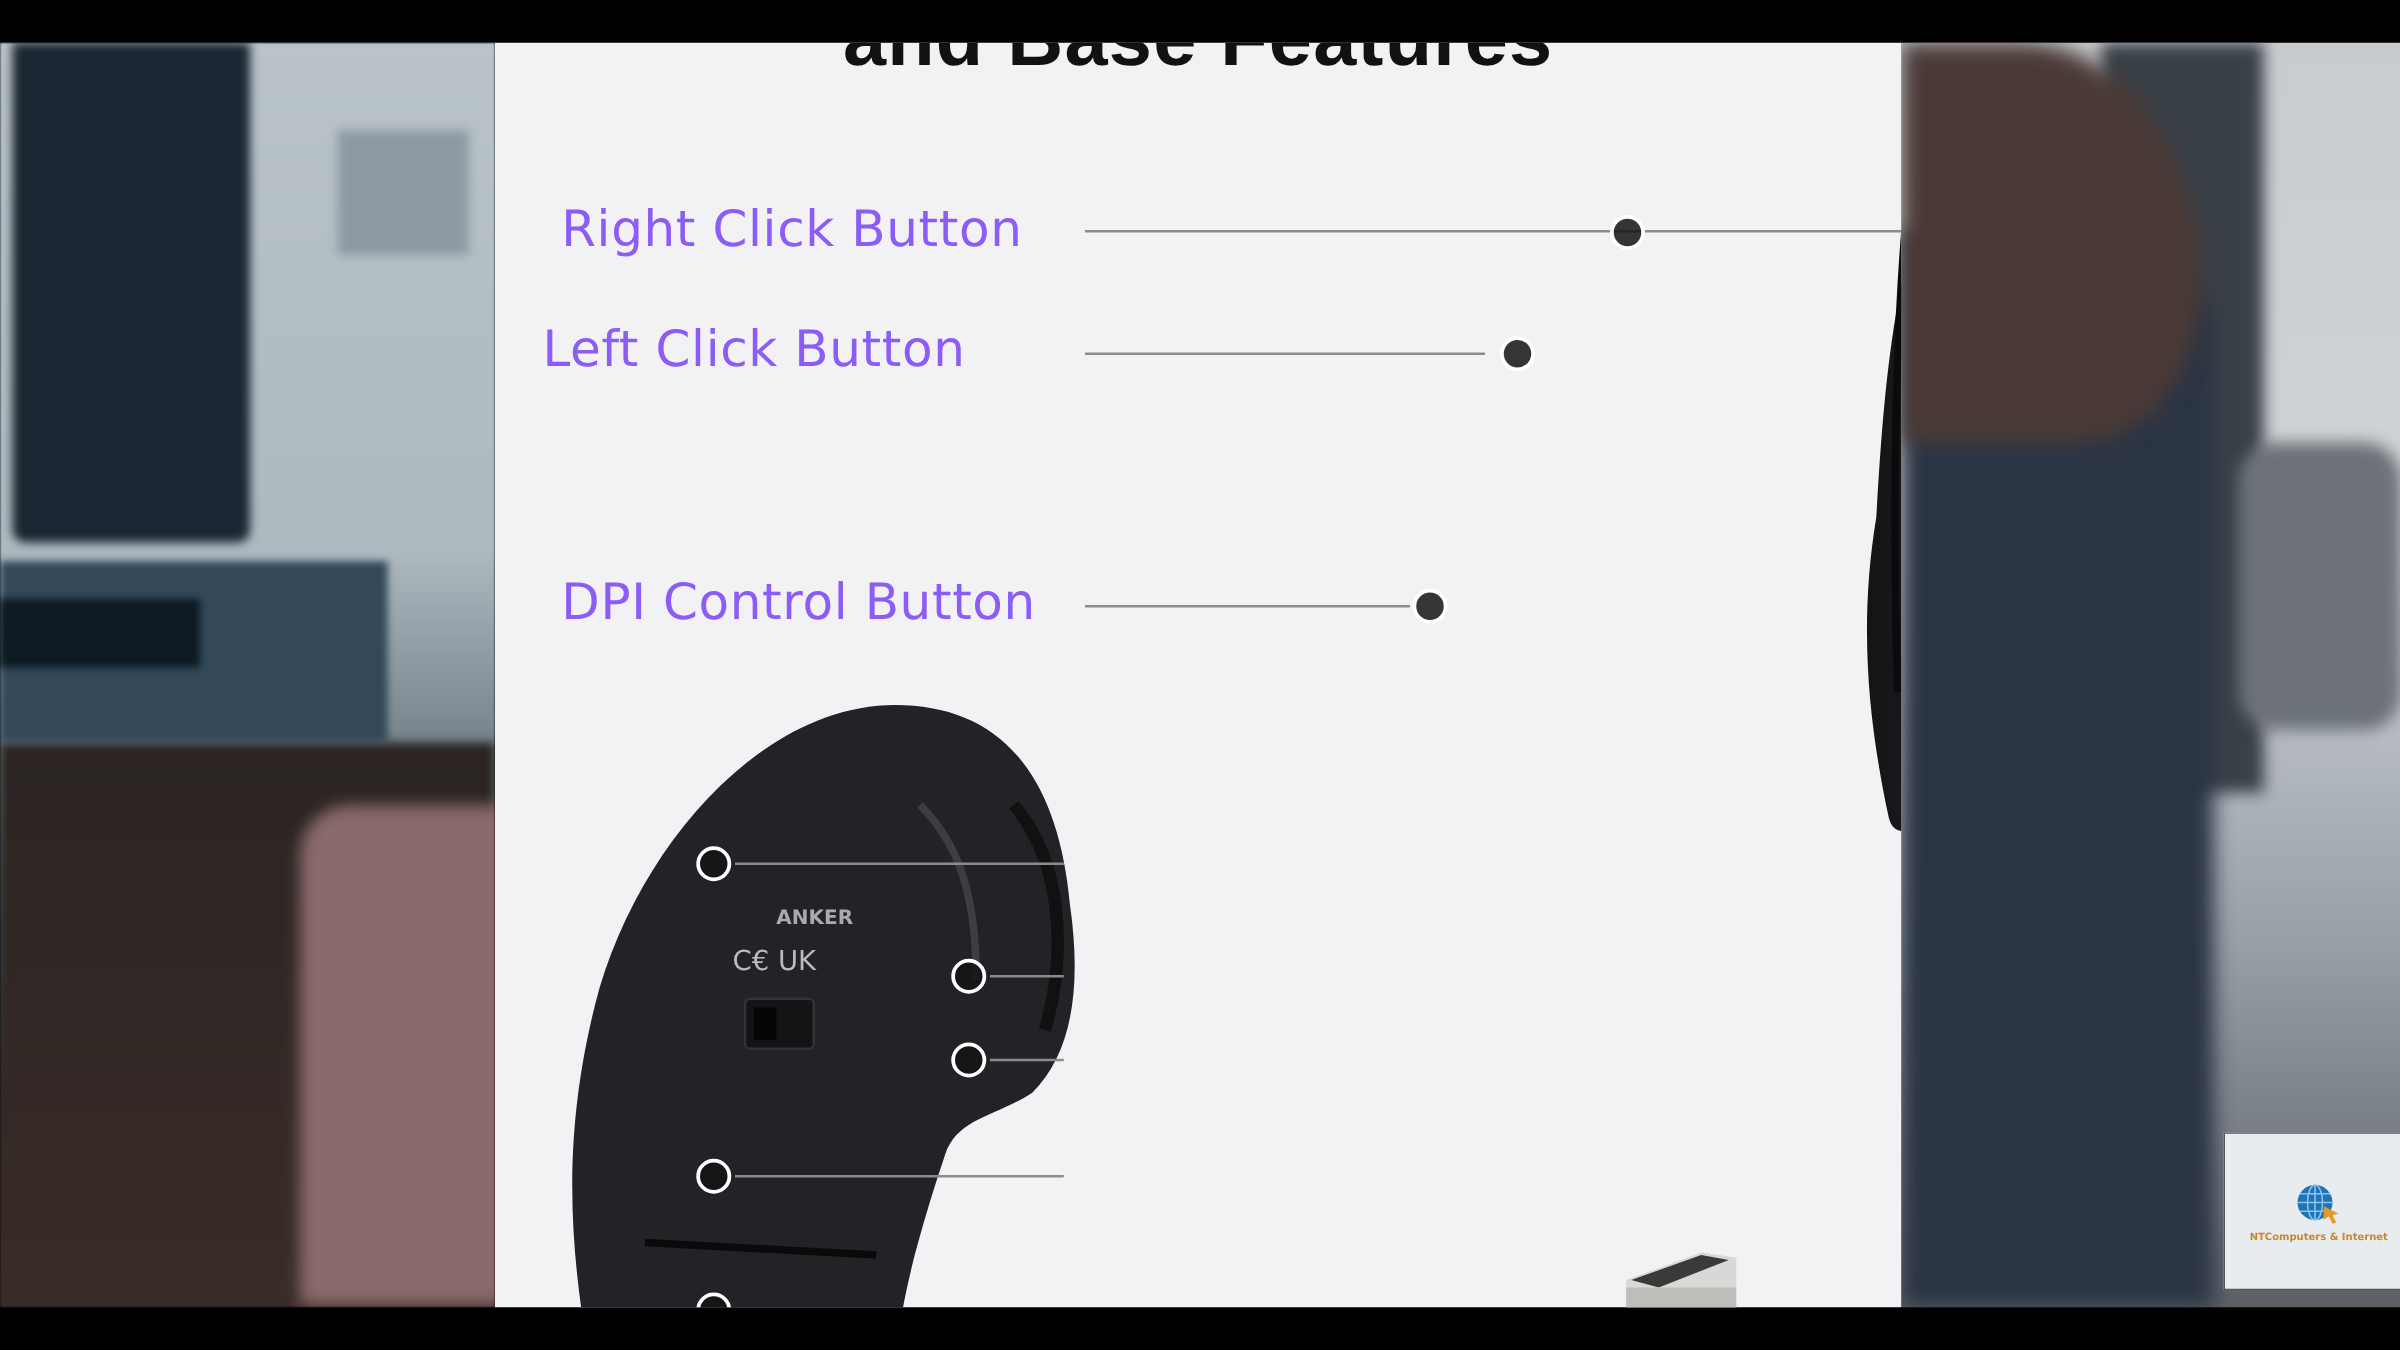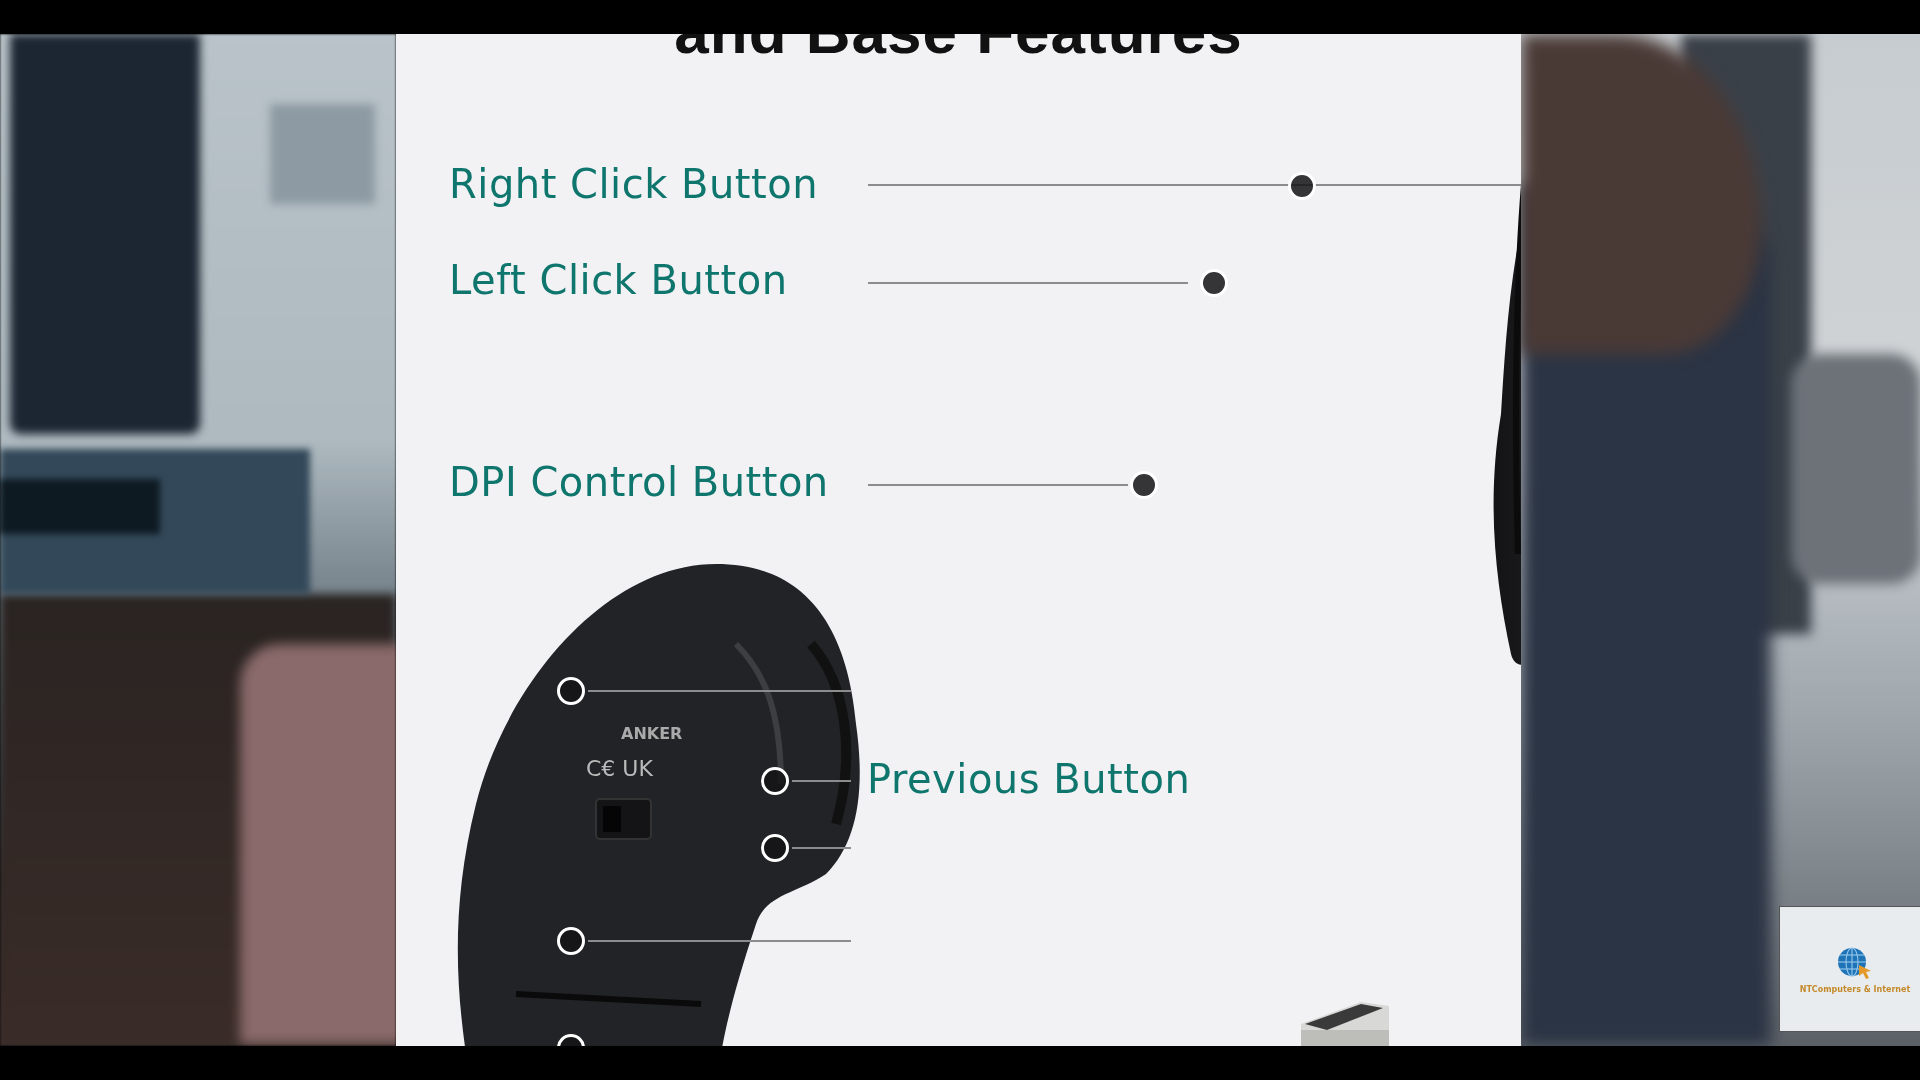--- a/index.html
+++ b/index.html
@@ -17,21 +17,21 @@
   
   .bg-right{position:absolute;left:1521px;top:0;width:399px;height:1012px;overflow:hidden;
     background:linear-gradient(180deg,#c7ccd0 0%,#d0d4d7 40%,#9aa2a8 70%,#5b6066 100%);}
   .bg-right .curtain{position:absolute;left:160px;top:0;width:130px;height:600px;background:#3a4048;filter:blur(6px);}
   .bg-right .person-hair{position:absolute;left:0;top:0;width:240px;height:320px;background:#4a3a36;border-radius:0 60% 40% 0;filter:blur(8px);}
   .bg-right .person-body{position:absolute;left:0;top:150px;width:250px;height:862px;background:#2b3444;border-radius:0 90px 0 0;filter:blur(8px);}
   .bg-right .chair{position:absolute;left:270px;top:320px;width:130px;height:230px;background:#6c7278;border-radius:30px;filter:blur(6px);}
   
   .panel{position:absolute;left:396px;top:0;width:1125px;height:1012px;background:#f2f2f4;overflow:hidden;}
   .title{position:absolute;left:0;width:1125px;top:-38px;text-align:center;font-size:62px;font-weight:bold;color:#111;letter-spacing:1px;font-family:"Liberation Sans",sans-serif;}
-  .label{position:absolute;font-size:40px;color:#0f766e;font-family:"DejaVu Sans",sans-serif;font-weight:normal;letter-spacing:0.5px;white-space:nowrap;text-align:right;}
+  .label{position:absolute;font-size:40px;color:#8b5cf6;font-family:"DejaVu Sans",sans-serif;font-weight:normal;letter-spacing:0.5px;white-space:nowrap;text-align:right;}
   .leader{position:absolute;height:2px;background:#8c8c8c;}
   .marker{position:absolute;width:28px;height:28px;border:3px solid #fff;border-radius:50%;background:rgba(20,20,22,.85);box-sizing:border-box;}
   .mouse-svg{position:absolute;}
   .logo{position:absolute;left:1779px;top:906px;width:152px;height:126px;background:#e9ecef;border:1px solid #555;box-sizing:border-box;display:flex;flex-direction:column;align-items:center;justify-content:center;}
   .logo-text{font-size:8px;font-weight:bold;color:#c48a2a;margin-top:4px;font-family:"DejaVu Sans",sans-serif;white-space:nowrap;}
 </style>
 </head>
 <body>
 
 <div class="video">
@@ -77,34 +77,33 @@
       <text x="150" y="222" fill="#bbb" font-size="22" font-family="DejaVu Sans, sans-serif">C€ UK</text>
       <rect x="160" y="245" width="55" height="40" rx="4" fill="#141416" stroke="#333" stroke-width="2"></rect>
       <rect x="167" y="252" width="18" height="26" fill="#050505"></rect>
       <path d="M80 440 L 265 450" stroke="#0a0a0a" stroke-width="6"></path>
     </svg>
 
     <div class="label" style="left:53px;top:127px">Right Click Button</div>
     <div class="leader" style="left:472px;top:150px;width:820px"></div>
     <div class="marker" style="left:892px;top:138px"></div>
 
-    <div class="label" style="left:53px;top:223px">Left Click Button</div>
+    <div class="label" style="left:38px;top:223px">Left Click Button</div>
     <div class="leader" style="left:472px;top:248px;width:320px"></div>
     <div class="marker" style="left:804px;top:235px"></div>
 
     <div class="label" style="left:53px;top:425px">DPI Control Button</div>
     <div class="leader" style="left:472px;top:450px;width:260px"></div>
     <div class="marker" style="left:734px;top:437px"></div>
 
     <div class="marker" style="left:161px;top:643px"></div>
     <div class="leader" style="left:192px;top:656px;width:263px"></div>
 
     <div class="marker" style="left:365px;top:733px"></div>
     <div class="leader" style="left:396px;top:746px;width:59px"></div>
-    <div class="label" style="left:471px;top:722px">Previous Button</div>
 
     <div class="marker" style="left:365px;top:800px"></div>
     <div class="leader" style="left:396px;top:813px;width:59px"></div>
 
     <div class="marker" style="left:161px;top:893px"></div>
     <div class="leader" style="left:192px;top:906px;width:263px"></div>
 
     <div class="marker" style="left:161px;top:1000px"></div>
 
     <svg class="mouse-svg" style="left:895px;top:960px" width="110" height="60" viewBox="0 0 110 60">

